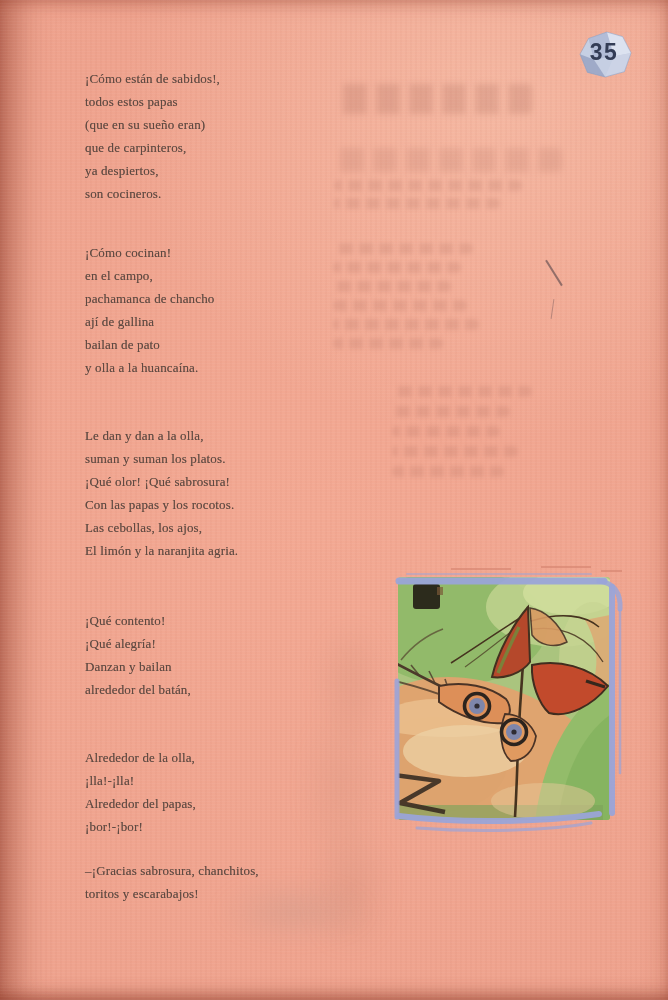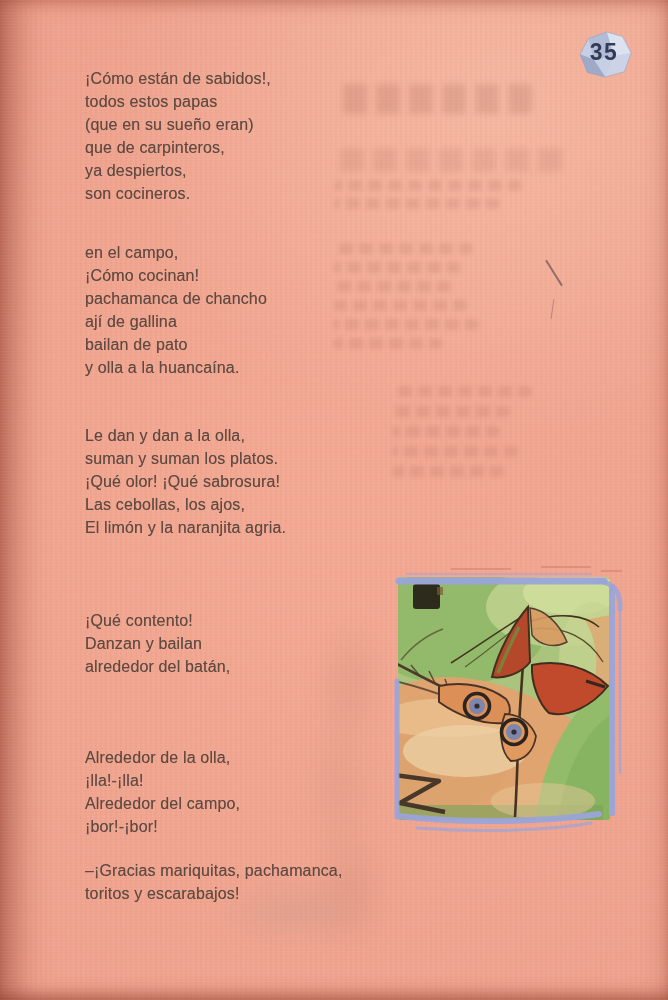--- a/index.html
+++ b/index.html
@@ -18,21 +18,21 @@
   }
   
   .page::before{
     content:"";position:absolute;inset:0;pointer-events:none;
     background:
       repeating-linear-gradient(0deg, rgba(255,255,255,.035) 0 1px, transparent 1px 3px),
       repeating-linear-gradient(90deg, rgba(172,84,64,.045) 0 2px, transparent 2px 5px);
   }
 
   
-  .stanza{position:absolute;left:85px;color:#5f4a42;font-size:16px;line-height:23px;letter-spacing:.15px;}
+  .stanza{position:absolute;left:85px;color:#5f4a42;font-size:13px;line-height:23px;letter-spacing:.15px;font-family:Liberation Serif, serif;}
   .pline{display:block;white-space:nowrap;text-shadow:0 0 .5px rgba(95,74,66,.55);}
 
   
   .page-tab{position:absolute;left:576px;top:30px;width:58px;height:50px;transform:rotate(2deg);}
   .page-tab svg{position:absolute;inset:0;}
   .page-num{
     position:absolute;left:0;right:2px;top:9px;text-align:center;
     font-size:23px;font-weight:700;color:#333c56;letter-spacing:1.5px;
     transform:rotate(-2deg);
   }
@@ -101,49 +101,51 @@
 
   <div class="stanza" style="top:67px">
     <span class="pline">¡Cómo están de sabidos!,</span>
     <span class="pline">todos estos papas</span>
     <span class="pline">(que en su sueño eran)</span>
     <span class="pline">que de carpinteros,</span>
     <span class="pline">ya despiertos,</span>
     <span class="pline">son cocineros.</span>
   </div>
   <div class="stanza" style="top:241px">
+    <span class="pline">¡Cómo cocinan!</span>
     <span class="pline">en el campo,</span>
-    <span class="pline">¡Cómo cocinan!</span>
     <span class="pline">pachamanca de chancho</span>
     <span class="pline">ají de gallina</span>
     <span class="pline">bailan de pato</span>
     <span class="pline">y olla a la huancaína.</span>
   </div>
   <div class="stanza" style="top:424px">
     <span class="pline">Le dan y dan a la olla,</span>
     <span class="pline">suman y suman los platos.</span>
   </div>
   <div class="stanza" style="top:470px">
     <span class="pline">¡Qué olor! ¡Qué sabrosura!</span>
+    <span class="pline">Con las papas y los rocotos.</span>
     <span class="pline">Las cebollas, los ajos,</span>
     <span class="pline">El limón y la naranjita agria.</span>
   </div>
   <div class="stanza" style="top:609px">
     <span class="pline">¡Qué contento!</span>
+    <span class="pline">¡Qué alegría!</span>
     <span class="pline">Danzan y bailan</span>
     <span class="pline">alrededor del batán,</span>
   </div>
   <div class="stanza" style="top:746px">
     <span class="pline">Alrededor de la olla,</span>
     <span class="pline">¡lla!-¡lla!</span>
-    <span class="pline">Alrededor del campo,</span>
+    <span class="pline">Alrededor del papas,</span>
     <span class="pline">¡bor!-¡bor!</span>
   </div>
   <div class="stanza" style="top:859px">
-    <span class="pline">–¡Gracias mariquitas, pachamanca,</span>
+    <span class="pline">–¡Gracias sabrosura, chanchitos,</span>
     <span class="pline">toritos y escarabajos!</span>
   </div>
 
   <figure class="illo" style="margin:0" role="img" aria-label="Watercolor butterfly with orange-red wings and two blue eyespots over green and orange washes, framed by a hand-drawn periwinkle pencil border">
     <svg viewBox="0 0 235 275" width="235" height="275">
       <defs>
         <clipPath id="imgclip">
             <rect x="5" y="12" width="212" height="243" rx="3"></rect>
           </clipPath>
       </defs>

